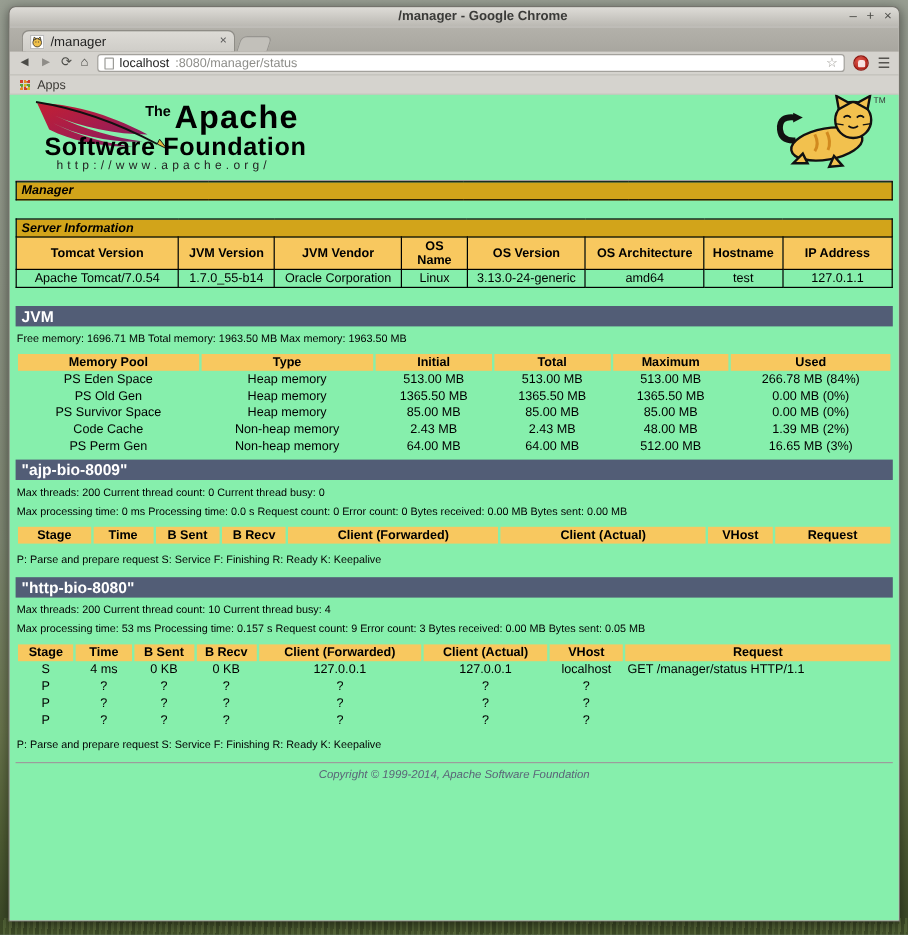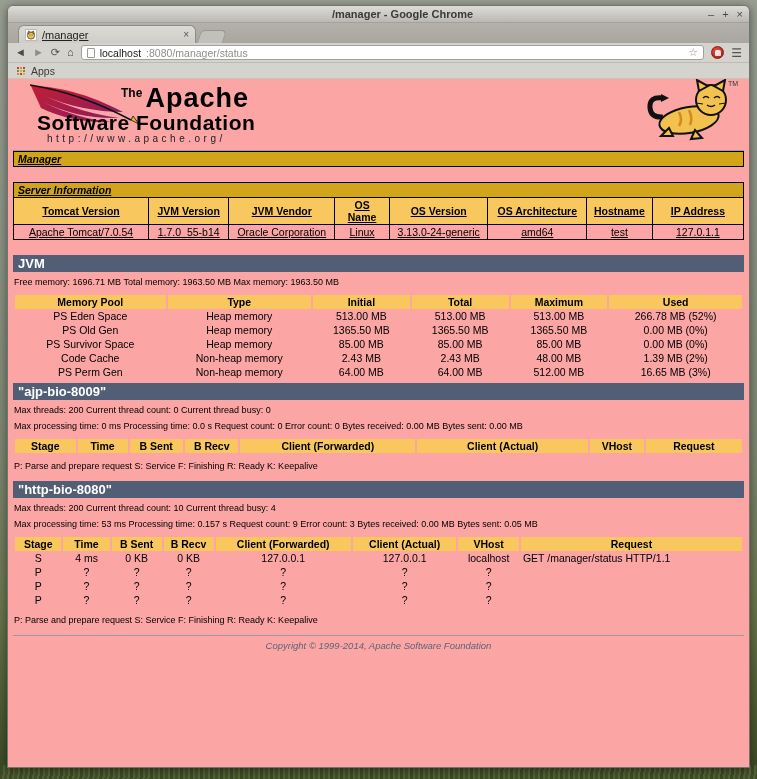--- a/index.html
+++ b/index.html
@@ -47,21 +47,21 @@
     height:20px;flex:0 0 20px;position:relative;
     background:linear-gradient(#b3b1aa,#a8a69f);
     display:flex;align-items:flex-end;padding-left:10px;
   }
   .tab{
     width:178px;height:18px;display:flex;align-items:center;gap:5px;
     background:linear-gradient(#dddbd6,#cfcdc8);
     border:1px solid #8e8c86;border-bottom:none;border-radius:6px 6px 0 0;
     padding:0 6px;font-size:11px;color:#222;
   }
-  .tab .tab-label{flex:1;white-space:nowrap;overflow:hidden;text-decoration:underline;}
+  .tab .tab-label{flex:1;white-space:nowrap;overflow:hidden;}
   .tab .tab-close{color:#555;font-size:10px;}
   .favicon{width:12px;height:12px;background:#fff;border:1px solid #bbb;display:flex;align-items:center;justify-content:center;}
   .newtab-stub{
     width:26px;height:13px;margin-left:3px;margin-bottom:0;
     background:#c2c0ba;border:1px solid #979590;border-bottom:none;
     border-radius:5px 5px 0 0;transform:skewX(-18deg);
   }
   
   .toolbar{
     height:20px;flex:0 0 20px;background:#d5d3ce;
@@ -103,37 +103,37 @@
       radial-gradient(circle at 8px 2px,#cf3b2c 1.3px,transparent 1.4px),
       radial-gradient(circle at 2px 5px,#5b9b3a 1.3px,transparent 1.4px),
       radial-gradient(circle at 5px 5px,#d2b32a 1.3px,transparent 1.4px),
       radial-gradient(circle at 8px 5px,#5b9b3a 1.3px,transparent 1.4px),
       radial-gradient(circle at 2px 8px,#e08a26 1.3px,transparent 1.4px),
       radial-gradient(circle at 5px 8px,#cf3b2c 1.3px,transparent 1.4px),
       radial-gradient(circle at 8px 8px,#d2b32a 1.3px,transparent 1.4px);
   }
   
   .page{
-    flex:1;background:#fca5a5;overflow:hidden;
+    flex:1;background:#86efac;overflow:hidden;
     padding:3px 5px 0 5px;font-size:11px;color:#000;
   }
   .masthead{position:relative;height:64px;margin-top:2px;}
   .asf-text{position:absolute;left:24px;top:1px;line-height:1;}
   .asf-line1{margin-left:84px;white-space:nowrap;}
   .asf-the{font-size:12px;font-weight:bold;vertical-align:10px;letter-spacing:0;}
   .asf-apache{font-size:27px;font-weight:bold;letter-spacing:1px;}
   .asf-line2{font-size:21px;font-weight:bold;margin-top:0;letter-spacing:.5px;}
   .asf-url{font-size:10px;letter-spacing:3.5px;color:#222;margin:1px 0 0 10px;}
   .feather{position:absolute;left:14px;top:-2px;}
   .tomcat-logo{position:absolute;right:6px;top:-6px;}
   .masthead-rule{border:none;border-top:1px solid #9c9c9c;margin:2px 0 0 0;}
   .page-title{text-align:center;font-size:16px;font-weight:bold;margin:12px 0 13px 0;}
   
   .box-table{width:100%;border-collapse:collapse;margin-bottom:15px;}
-  .box-table td,.box-table th{border:1px solid #000;padding:1px 4px;font-size:10.5px;text-decoration:underline;}
+  .box-table td,.box-table th{border:1px solid #000;padding:1px 4px;font-size:10.5px;}
   .title-cell{
     background:var(--title-gold);font-weight:bold;font-style:italic;
     font-size:11px;text-align:left;padding:1px 4px;
   }
   .link-cell a{color:#000;text-decoration:underline;cursor:pointer;}
   .al{text-align:left;}.ac{text-align:center;}.ar{text-align:right;}
   .box-table th{background:var(--header-gold);font-weight:bold;text-align:center;}
   .box-table td.val{text-align:center;}
   
   .section-bar{
@@ -323,21 +323,21 @@
           <th>Total</th>
           <th>Maximum</th>
           <th>Used</th>
         </tr>
         <tr>
           <td>PS Eden Space</td>
           <td>Heap memory</td>
           <td>513.00 MB</td>
           <td>513.00 MB</td>
           <td>513.00 MB</td>
-          <td>266.78 MB (52%)</td>
+          <td>266.78 MB (84%)</td>
         </tr>
         <tr>
           <td>PS Old Gen</td>
           <td>Heap memory</td>
           <td>1365.50 MB</td>
           <td>1365.50 MB</td>
           <td>1365.50 MB</td>
           <td>0.00 MB (0%)</td>
         </tr>
         <tr>

